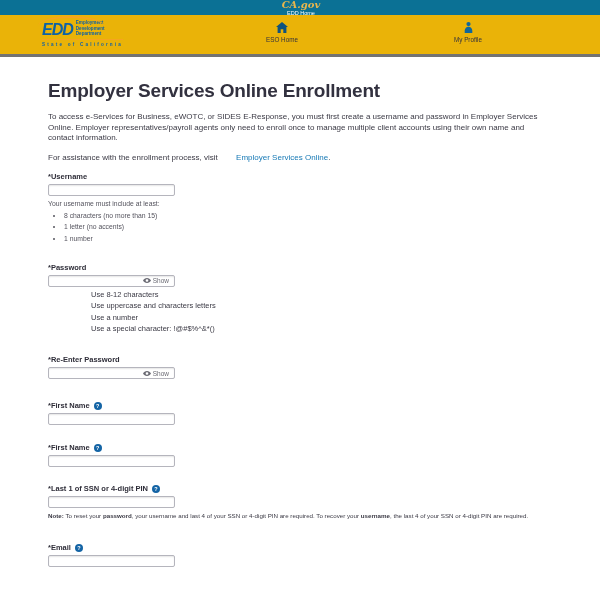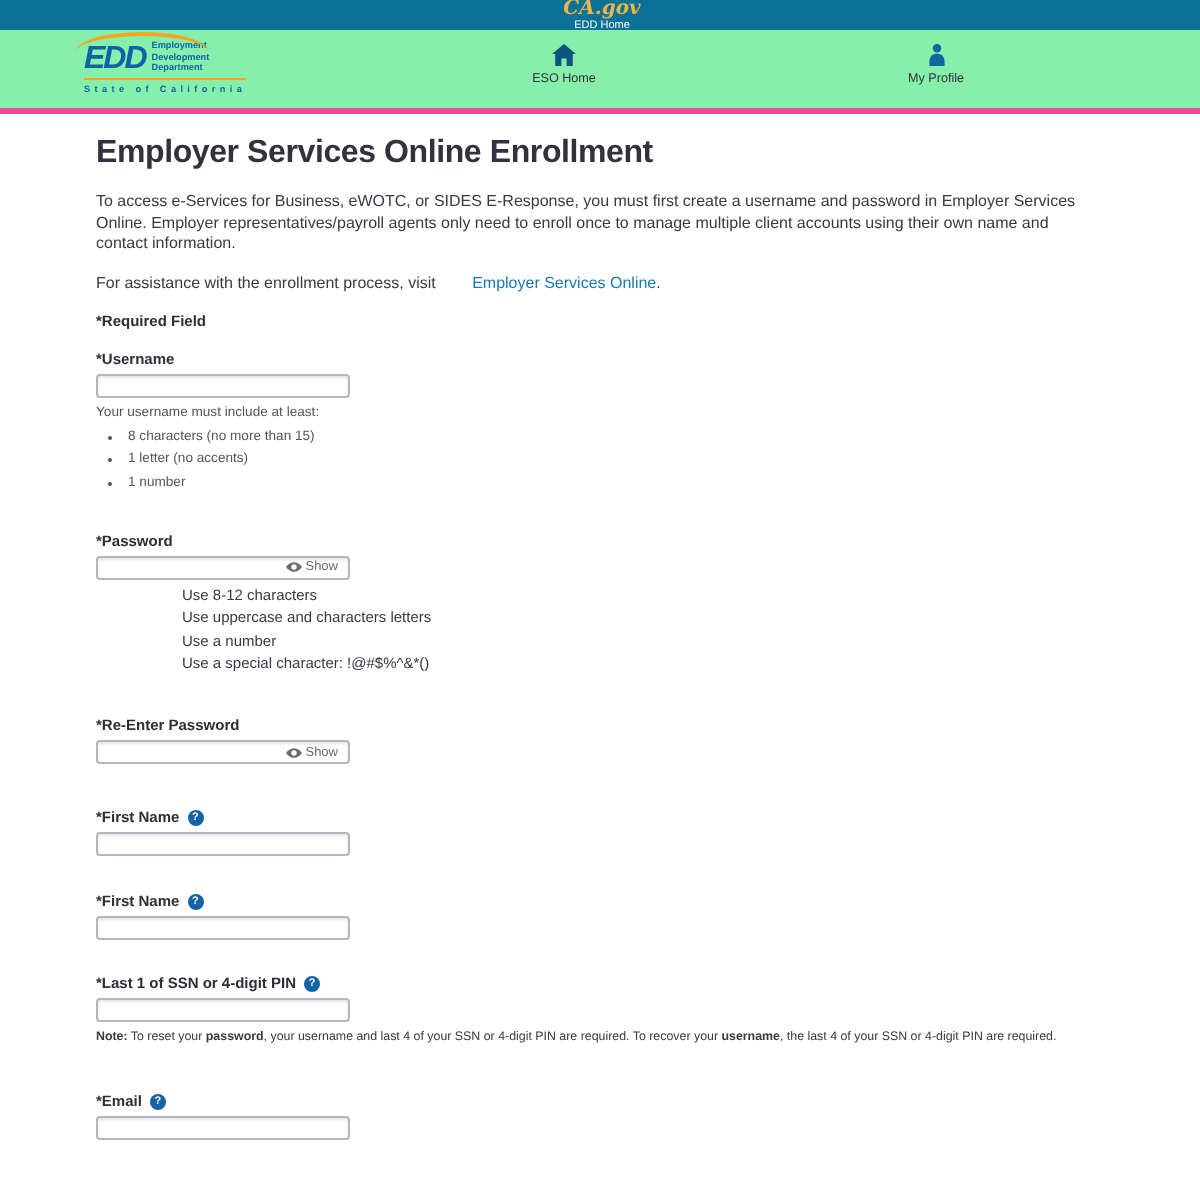--- a/index.html
+++ b/index.html
@@ -26,22 +26,22 @@
     font-size: 10px;
     color: #e9b64c;
     line-height: 1;
   }
   .utility-link { color: #ffffff; font-size: 5.5px; text-decoration: none; }
 
   
   .site-header {
     position: relative;
     height: 42px;
-    background: #86efac;
-    border-bottom: 3px solid #ec4899;
+    background: #eab308;
+    border-bottom: 3px solid #737373;
   }
   .edd-logo {
     position: absolute;
     left: 42px;
     top: 5px;
     cursor: pointer;
   }
   .edd-logo-top { display: flex; align-items: flex-end; gap: 3px; position: relative; }
   .edd-swoosh {
     position: absolute;
@@ -85,22 +85,22 @@
     gap: 3px;
     cursor: pointer;
   }
   .nav-eso { left: 247px; }
   .nav-profile { left: 433px; }
   .header-nav-item .nav-label { font-size: 6.3px; color: #33323d; }
 
   
   .content { padding: 0 48px; }
   .page-title {
-    margin-top: 11px;
-    font-size: 16px;
+    margin-top: 23px;
+    font-size: 19px;
     font-weight: 700;
     color: #32313f;
     letter-spacing: -0.2px;
   }
   .intro {
     margin-top: 10px;
     font-size: 8px;
     line-height: 1.32;
     max-width: 508px;
     color: #3a3944;
@@ -215,21 +215,20 @@
 </div>
 
 <div class="content">
 
   <h1 class="page-title">Employer Services Online Enrollment</h1>
 
   <p class="intro">To access e-Services for Business, eWOTC, or SIDES E-Response, you must first create a username and password in Employer Services Online. Employer representatives/payroll agents only need to enroll once to manage multiple client accounts using their own name and contact information.</p>
 
   <p class="assist"><span>For assistance with the enrollment process, visit </span><a>Employer Services Online</a><span>.</span></p>
 
-  <div class="required-field">*Required Field</div>
 
   <div class="sec-username">
     <div class="field-label">*Username</div>
     <div class="text-input">
       <input class="raw" type="text" value="" style="">
     </div>
     <div class="req-intro">Your username must include at least:</div>
     <ul class="req-list">
       <li>8 characters (no more than 15)</li>
       <li>1 letter (no accents)</li>

